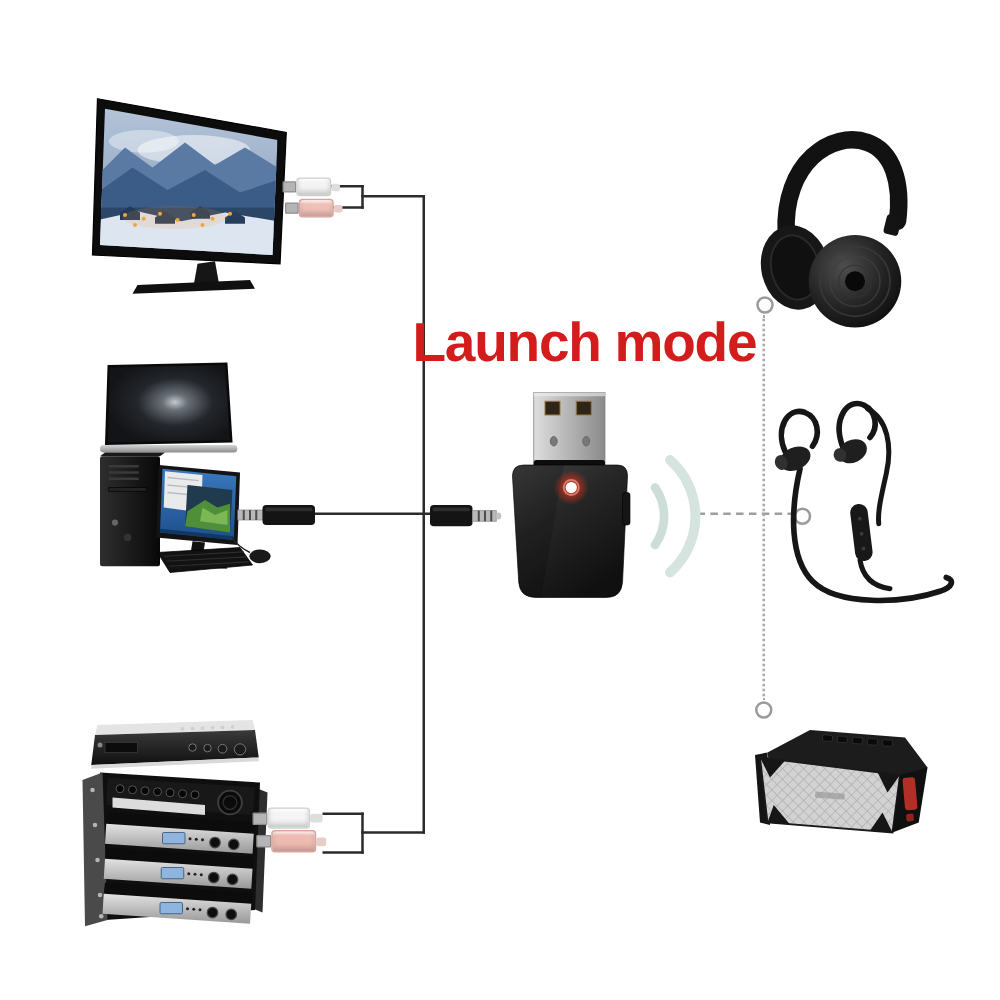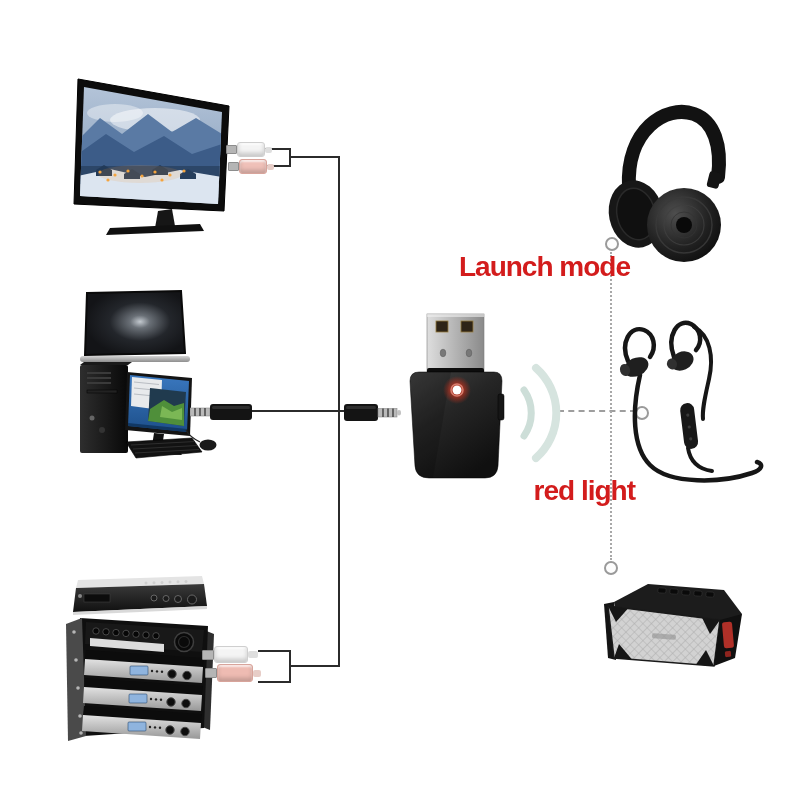--- a/index.html
+++ b/index.html
@@ -13,22 +13,22 @@
   
   .dash-h{position:absolute;border-top:2px dashed #9e9e9e;}
   .dot-v{position:absolute;border-left:2px dotted #a8a8a8;}
   .node{position:absolute;width:10px;height:10px;border:2px solid #9a9a9a;border-radius:50%;background:#fdfdfd;}
   
   .rca{position:absolute;display:flex;align-items:center;}
   .rca-tip{background:#b5b5b5;border:1px solid #8d8d8d;border-radius:1px;}
   .rca-body{border-radius:3px;box-shadow:inset 0 -3px 4px rgba(0,0,0,.18), inset 0 2px 2px rgba(255,255,255,.7);}
   .rca-stub{border-radius:2px;}
   
-  .caption{position:absolute;width:300px;text-align:right;font-weight:bold;
-           font-size:28px;line-height:1.05;color:#d31c1c;letter-spacing:-1px;}
+  .caption{position:absolute;width:300px;text-align:left;font-weight:bold;
+           font-size:44px;line-height:1.05;color:#d31c1c;letter-spacing:-1px;}
 </style>
 </head>
 <body>
 
 <div class="canvas">
 
   <div class="wire h" style="left:260px;top:148px;width:31px;"></div>
   <div class="wire h" style="left:260px;top:165px;width:31px;"></div>
   <div class="wire v" style="left:289px;top:148px;height:19px;"></div>
   <div class="wire h" style="left:289px;top:156px;width:51px;"></div>
@@ -290,21 +290,20 @@
     <span class="rca-body" style="width:32px;height:15px;background:#f4f4f4;border:1px solid #cfcfcf;"></span>
     <span class="rca-stub" style="width:10px;height:7px;background:#dedede;"></span>
   </div>
   <div class="rca" style="left:205px;top:664px;">
     <span class="rca-tip" style="width:10px;height:8px;"></span>
     <span class="rca-body" style="width:34px;height:16px;background:#eebbb2;border:1px solid #d8a49b;"></span>
     <span class="rca-stub" style="width:8px;height:7px;background:#e7cdc7;"></span>
   </div>
 
   <div class="caption" style="left:330px;top:252px;">Launch mode</div>
-  <div class="caption" style="left:335px;top:476px;">red light</div>
 
   <svg class="abs" style="left:403px;top:306px;" width="105" height="178" viewBox="0 0 105 178">
     <defs>
       <linearGradient id="usbG" x1="0" y1="0" x2="1" y2="0">
         <stop offset="0" stop-color="#dedede"></stop>
           <stop offset=".5" stop-color="#b4b4b4"></stop>
           <stop offset="1" stop-color="#8a8a8a"></stop>
       </linearGradient>
       <linearGradient id="bodyG" x1="0" y1="0" x2=".6" y2="1">
         <stop offset="0" stop-color="#424242"></stop>

